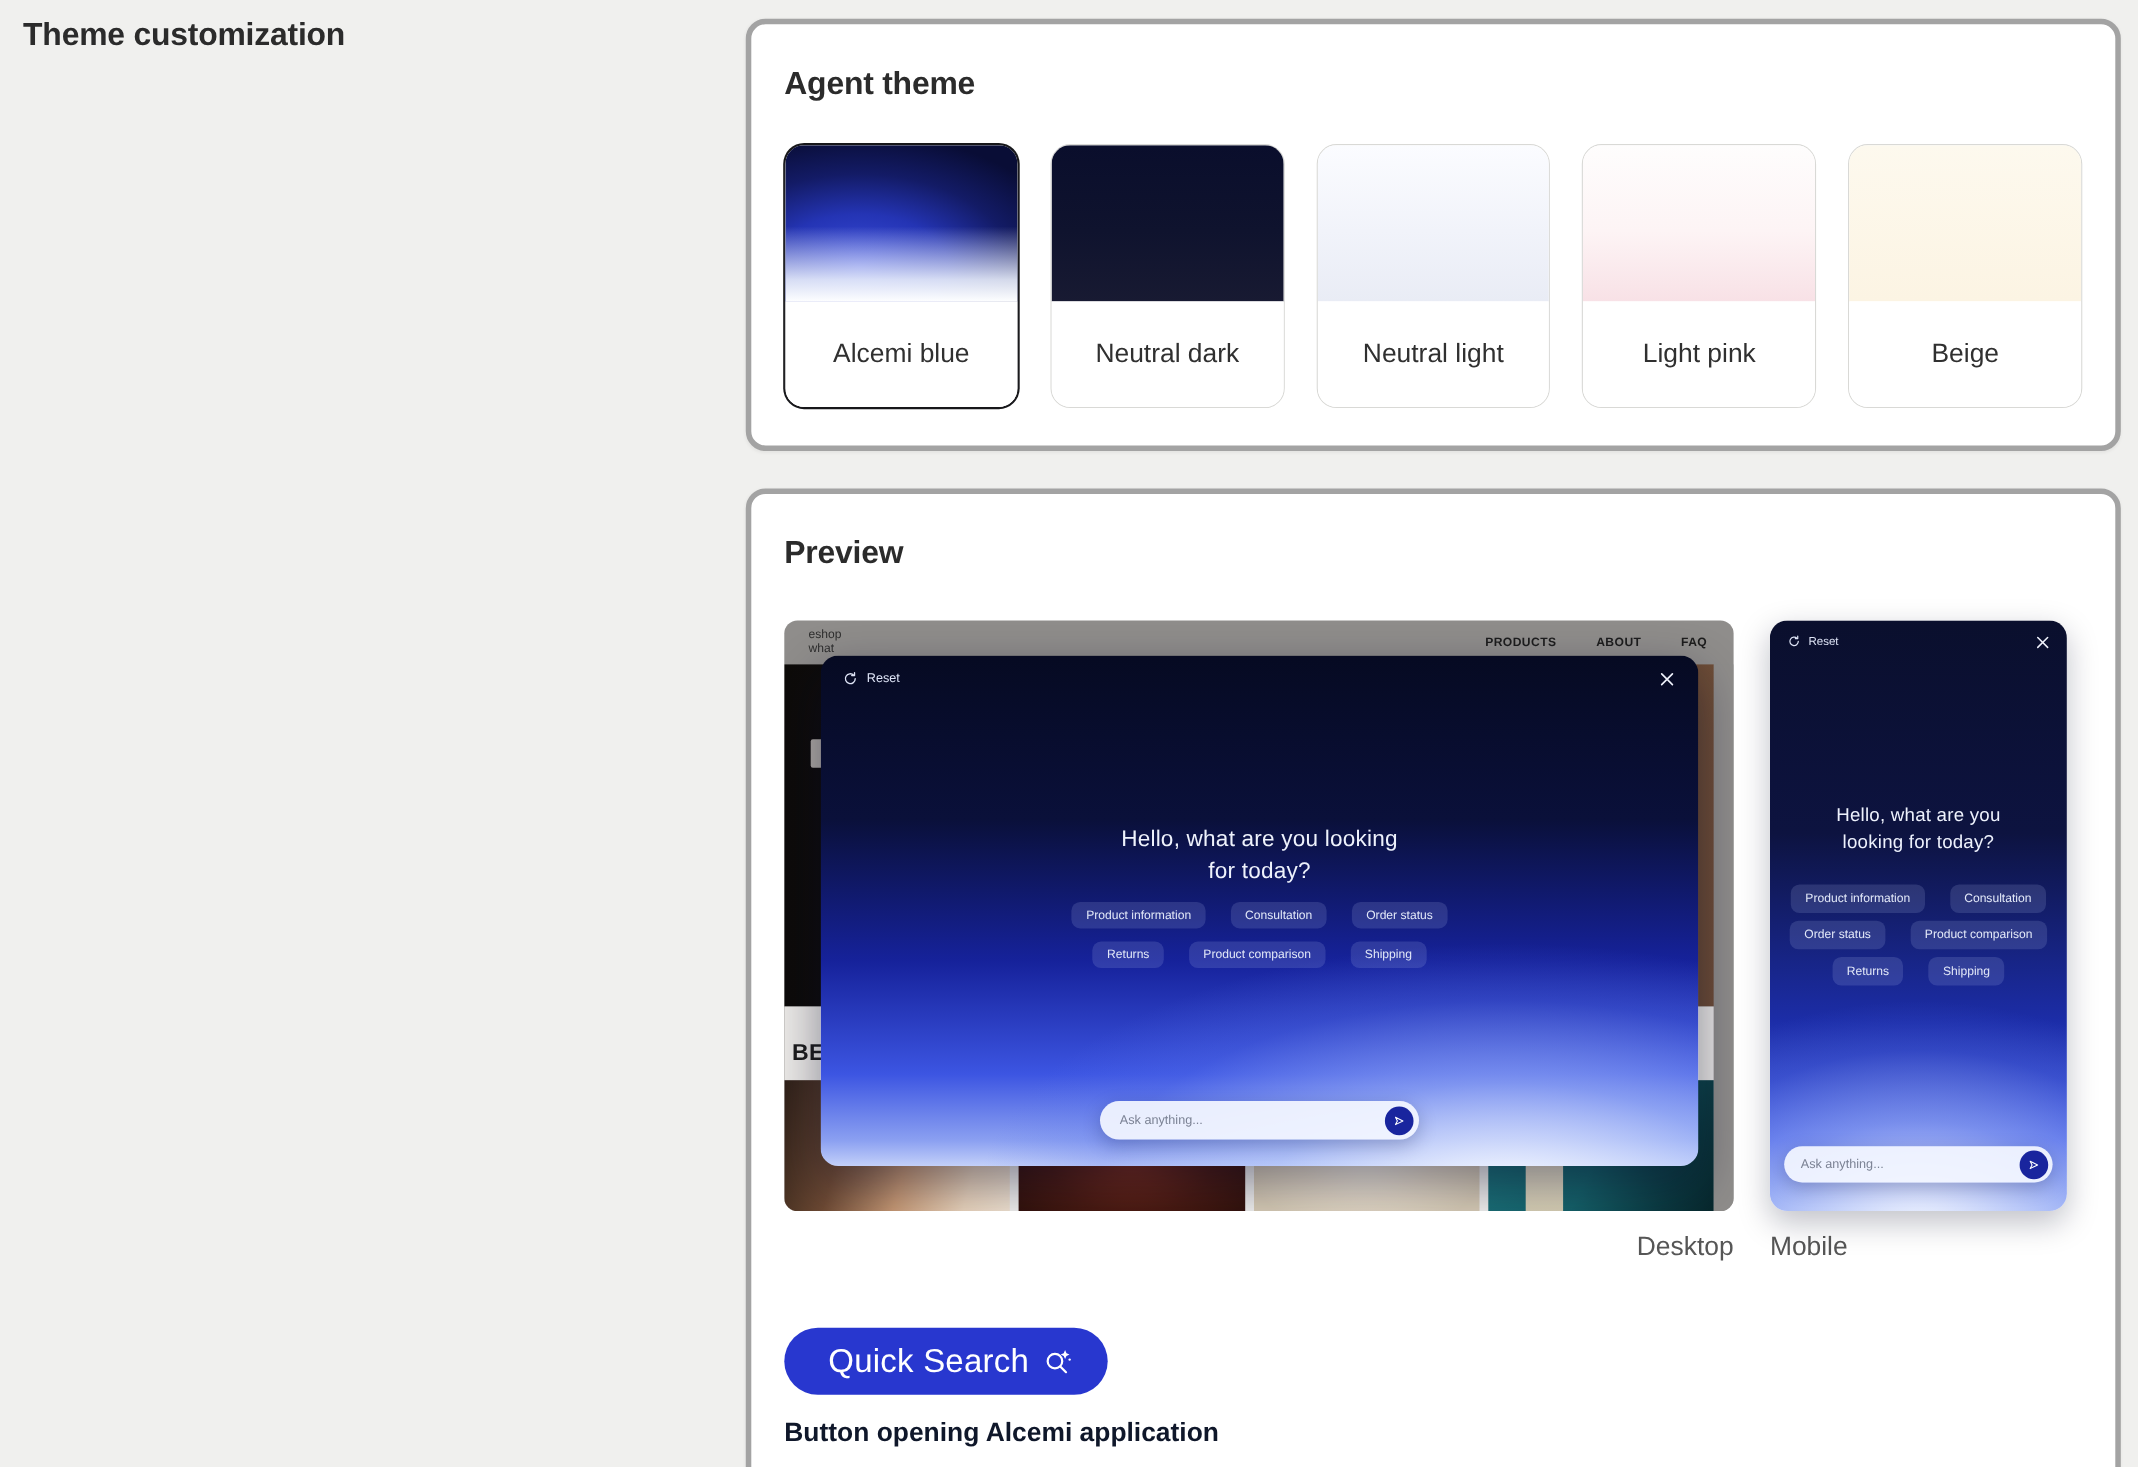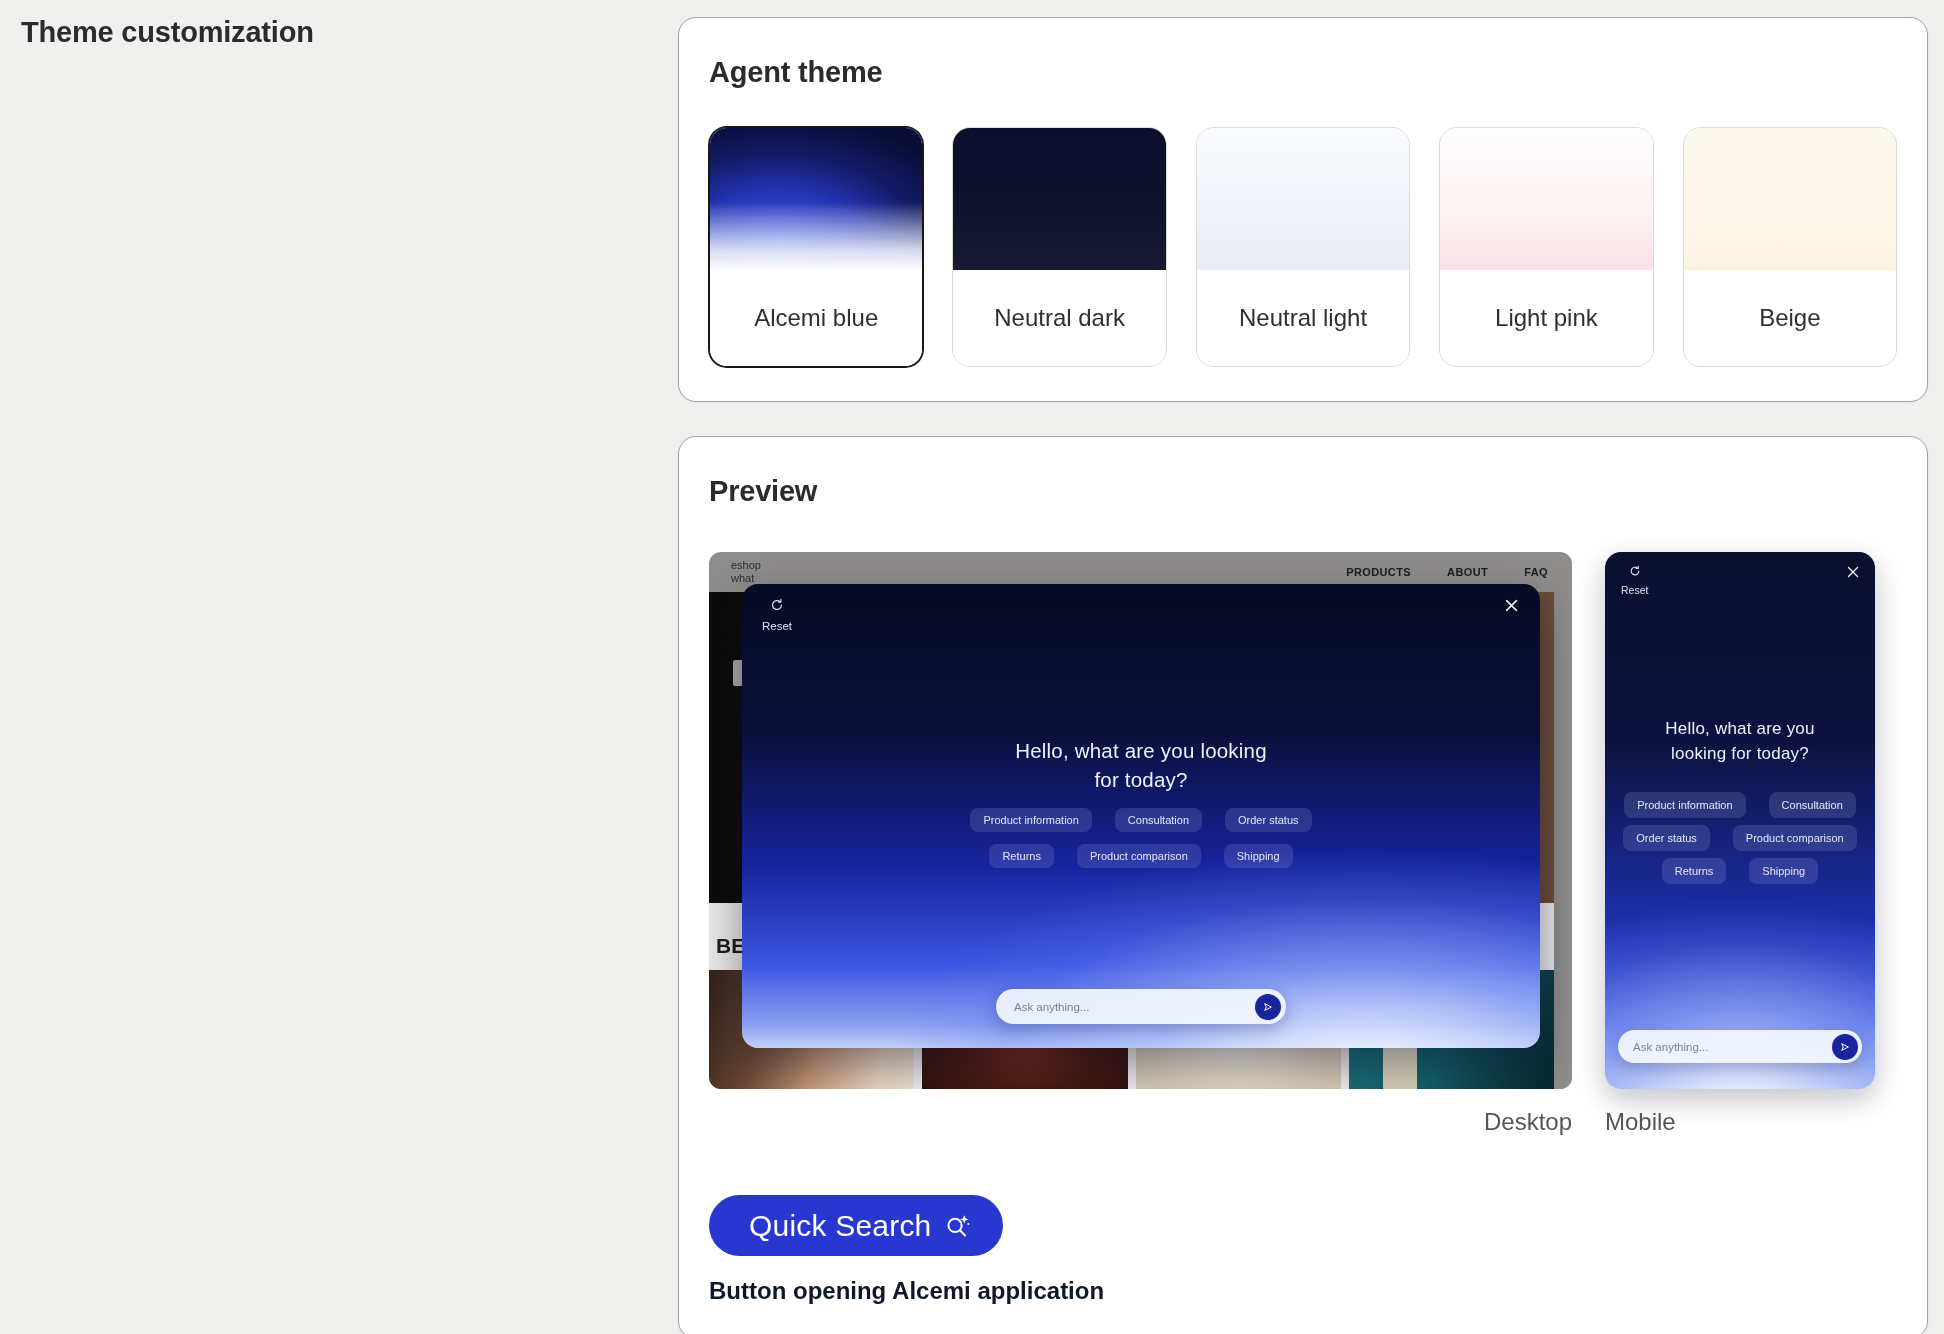--- a/index.html
+++ b/index.html
@@ -10,21 +10,21 @@
     position:relative;
     overflow:hidden;
     color:#2d2d2d;
   }
   .page-title {
     position:absolute; left:21px; top:16px;
     font-size:29px; font-weight:700; color:#2b2b2b; letter-spacing:-0.2px;
   }
   .right-col { position:absolute; left:678px; top:17px; width:1250px; }
   .card {
-    background:#ffffff; border:1px solid #a3a3a3; border-radius:18px;
+    background:#ffffff; border:5px solid #a3a3a3; border-radius:18px;
     box-shadow:0 1px 3px rgba(0,0,0,0.05);
   }
   .card-heading { font-size:29px; font-weight:700; color:#2b2b2b; letter-spacing:-0.2px; }
 
   
   .card-agent { padding:38px 30px 34px 30px; }
   .tiles { display:flex; gap:29px; margin-top:38px; }
   .tile {
     width:215px; height:240px; border-radius:18px; overflow:hidden;
     border:1px solid #d9d9d6; background:#fff; display:flex; flex-direction:column;
@@ -92,21 +92,21 @@
   .d-modal {
     position:absolute; left:33px; top:32px; width:798px; height:464px;
     border-radius:16px; overflow:hidden; z-index:5;
     box-shadow:0 18px 45px rgba(8,12,40,0.45);
     background:
       radial-gradient(75% 62% at 78% 106%, rgba(248,250,255,0.96) 0%, rgba(172,192,250,0.55) 36%, rgba(92,118,236,0.25) 62%, rgba(92,118,236,0) 80%),
       linear-gradient(180deg,#060a22 0%,#0a103a 32%,#16229b 60%,#3c55e2 82%,#8ba0f1 95%,#c3d0f9 100%);
   }
   .agent-reset {
     position:absolute; left:20px; top:14px; display:flex; align-items:center; gap:8px;
-    color:#dde3f5; font-size:11.5px; cursor:pointer;flex-direction:column;
+    color:#dde3f5; font-size:11.5px; cursor:pointer;
   }
   .agent-close { position:absolute; right:22px; top:15px; color:#eef1fb; cursor:pointer; line-height:0; }
   .agent-greeting {
     position:absolute; top:152px; left:0; width:100%; text-align:center;
     font-size:20.5px; line-height:1.42; color:#eef2fc; font-weight:400; letter-spacing:0.2px;
   }
   .chip-rows { position:absolute; top:224px; left:0; width:100%; display:flex; flex-direction:column; gap:12px; }
   .chip-row { display:flex; justify-content:center; gap:23px; }
   .chip {
     font-size:11px; color:#e2e8f8; padding:6px 13px; border-radius:8px;

